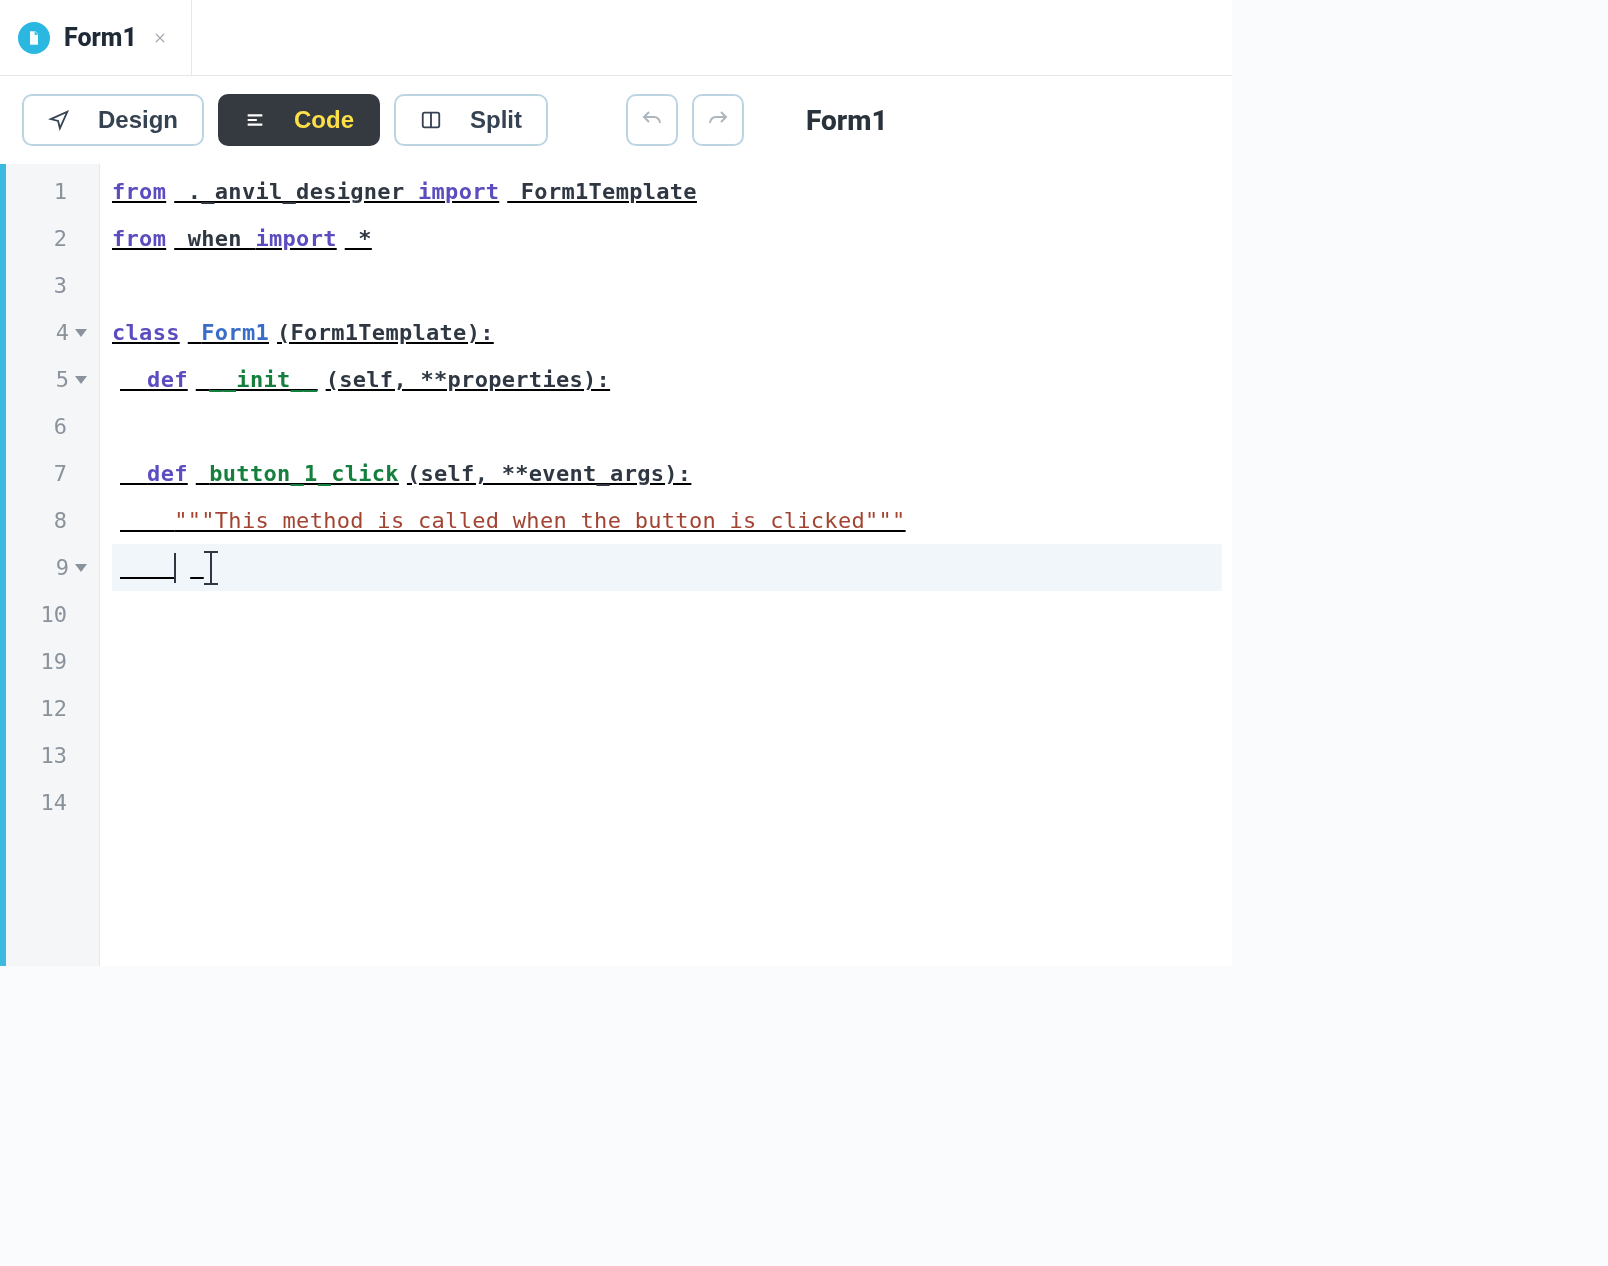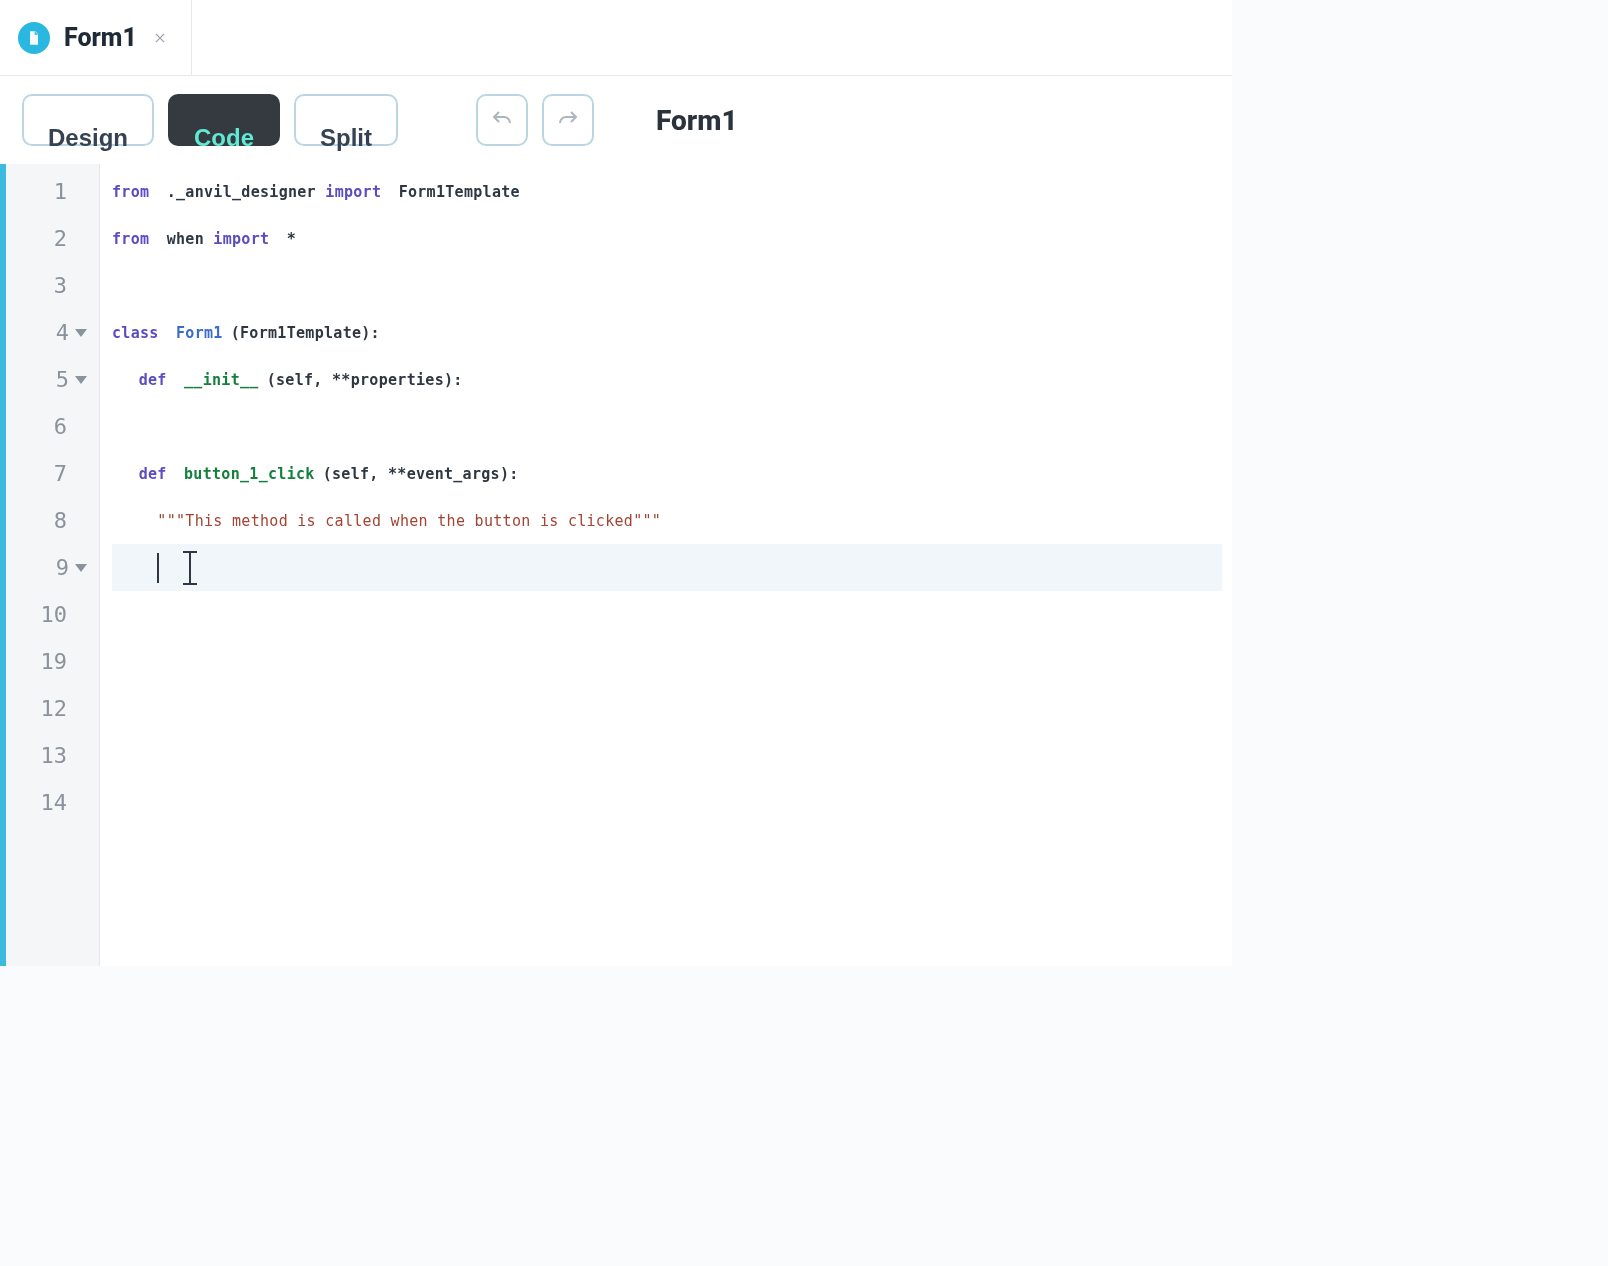--- a/index.html
+++ b/index.html
@@ -48,25 +48,24 @@
     display: flex; align-items: center; gap: 28px;
     height: 52px;
     padding: 0 24px;
     border: 2px solid #bcd5e2;
     border-radius: 10px;
     font-weight: 800;
     font-size: 24px;
     color: #354252;
     background: #fff;
     cursor: pointer;
-    flex-direction: column;
   }
   .seg-btn.active {
     background: #343a40;
-    color: #5eead4;
+    color: #fde047;
     border-color: #343a40;
   }
   .seg-btn svg { width: 22px; height: 22px; }
   .seg-btn:not(.active) svg { stroke: #354252; }
   .seg-btn.active svg { stroke: #fff; }
   .small-btn {
     width: 52px; height: 52px;
     border: 2px solid #bcd5e2;
     border-radius: 10px;
     background: #fff;
@@ -101,22 +100,23 @@
     font-family: "SF Mono", ui-monospace, Menlo, Consolas, monospace;
     font-size: 22px;
     color: #8a929c;
     font-weight: 500;
   }
   .fold { width:0;height:0; border-left:6px solid transparent; border-right:6px solid transparent; border-top:8px solid #8a929c; margin-right:-2px;}
   .code {
     flex: 1;
     padding: 4px 10px 0 12px;
     font-family: "SF Mono", ui-monospace, Menlo, Consolas, monospace;
-    font-size: 15px;
-    background: #fff;
+    font-size: 22px;
+    background: #fff;
+    text-decoration: underline;
   }
   .cline {
     height: 47px;
     display:flex;
     align-items:center;
     white-space: pre;
     letter-spacing: 0.3px;
   }
   .cline.current { background: #f1f6fb; }
   .kw { color: #5b4dbf; font-weight: 600; }

